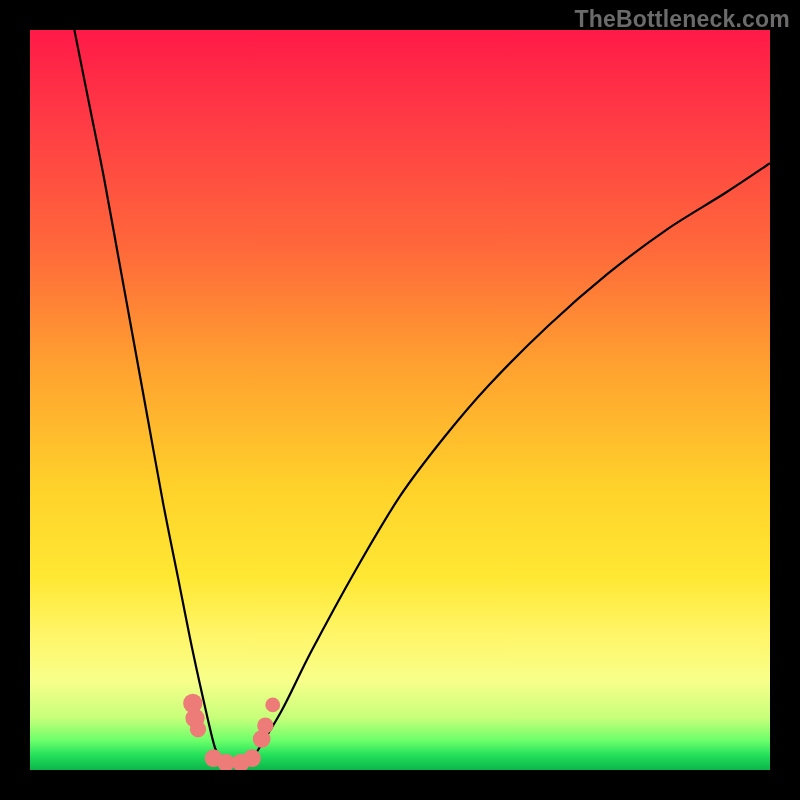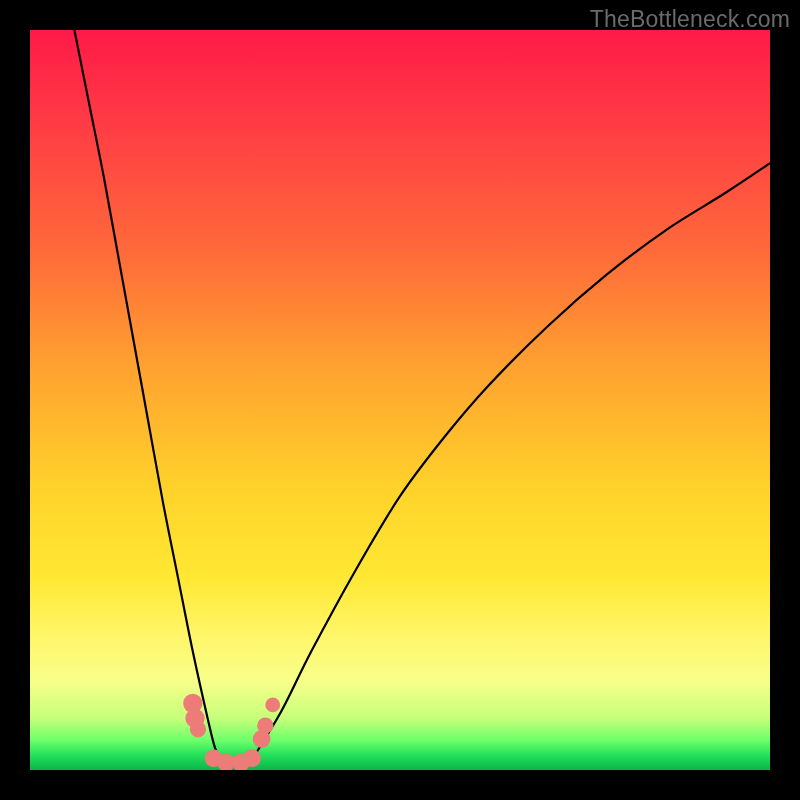--- a/index.html
+++ b/index.html
@@ -40,21 +40,21 @@
       #6dff6a 96%,
       #23e05a 98%,
       #0bb54a 100%
     );
   }
   .watermark {
     position: absolute;
     top: 6px;
     right: 10px;
     font-size: 23px;
-    font-weight: 400;
+    font-weight: 700;
     color: #6b6b6b;
     letter-spacing: 0.2px;
     user-select: none;
   }
   svg.curves {
     position: absolute;
     left: 0;
     top: 0;
     width: 740px;
     height: 740px;

